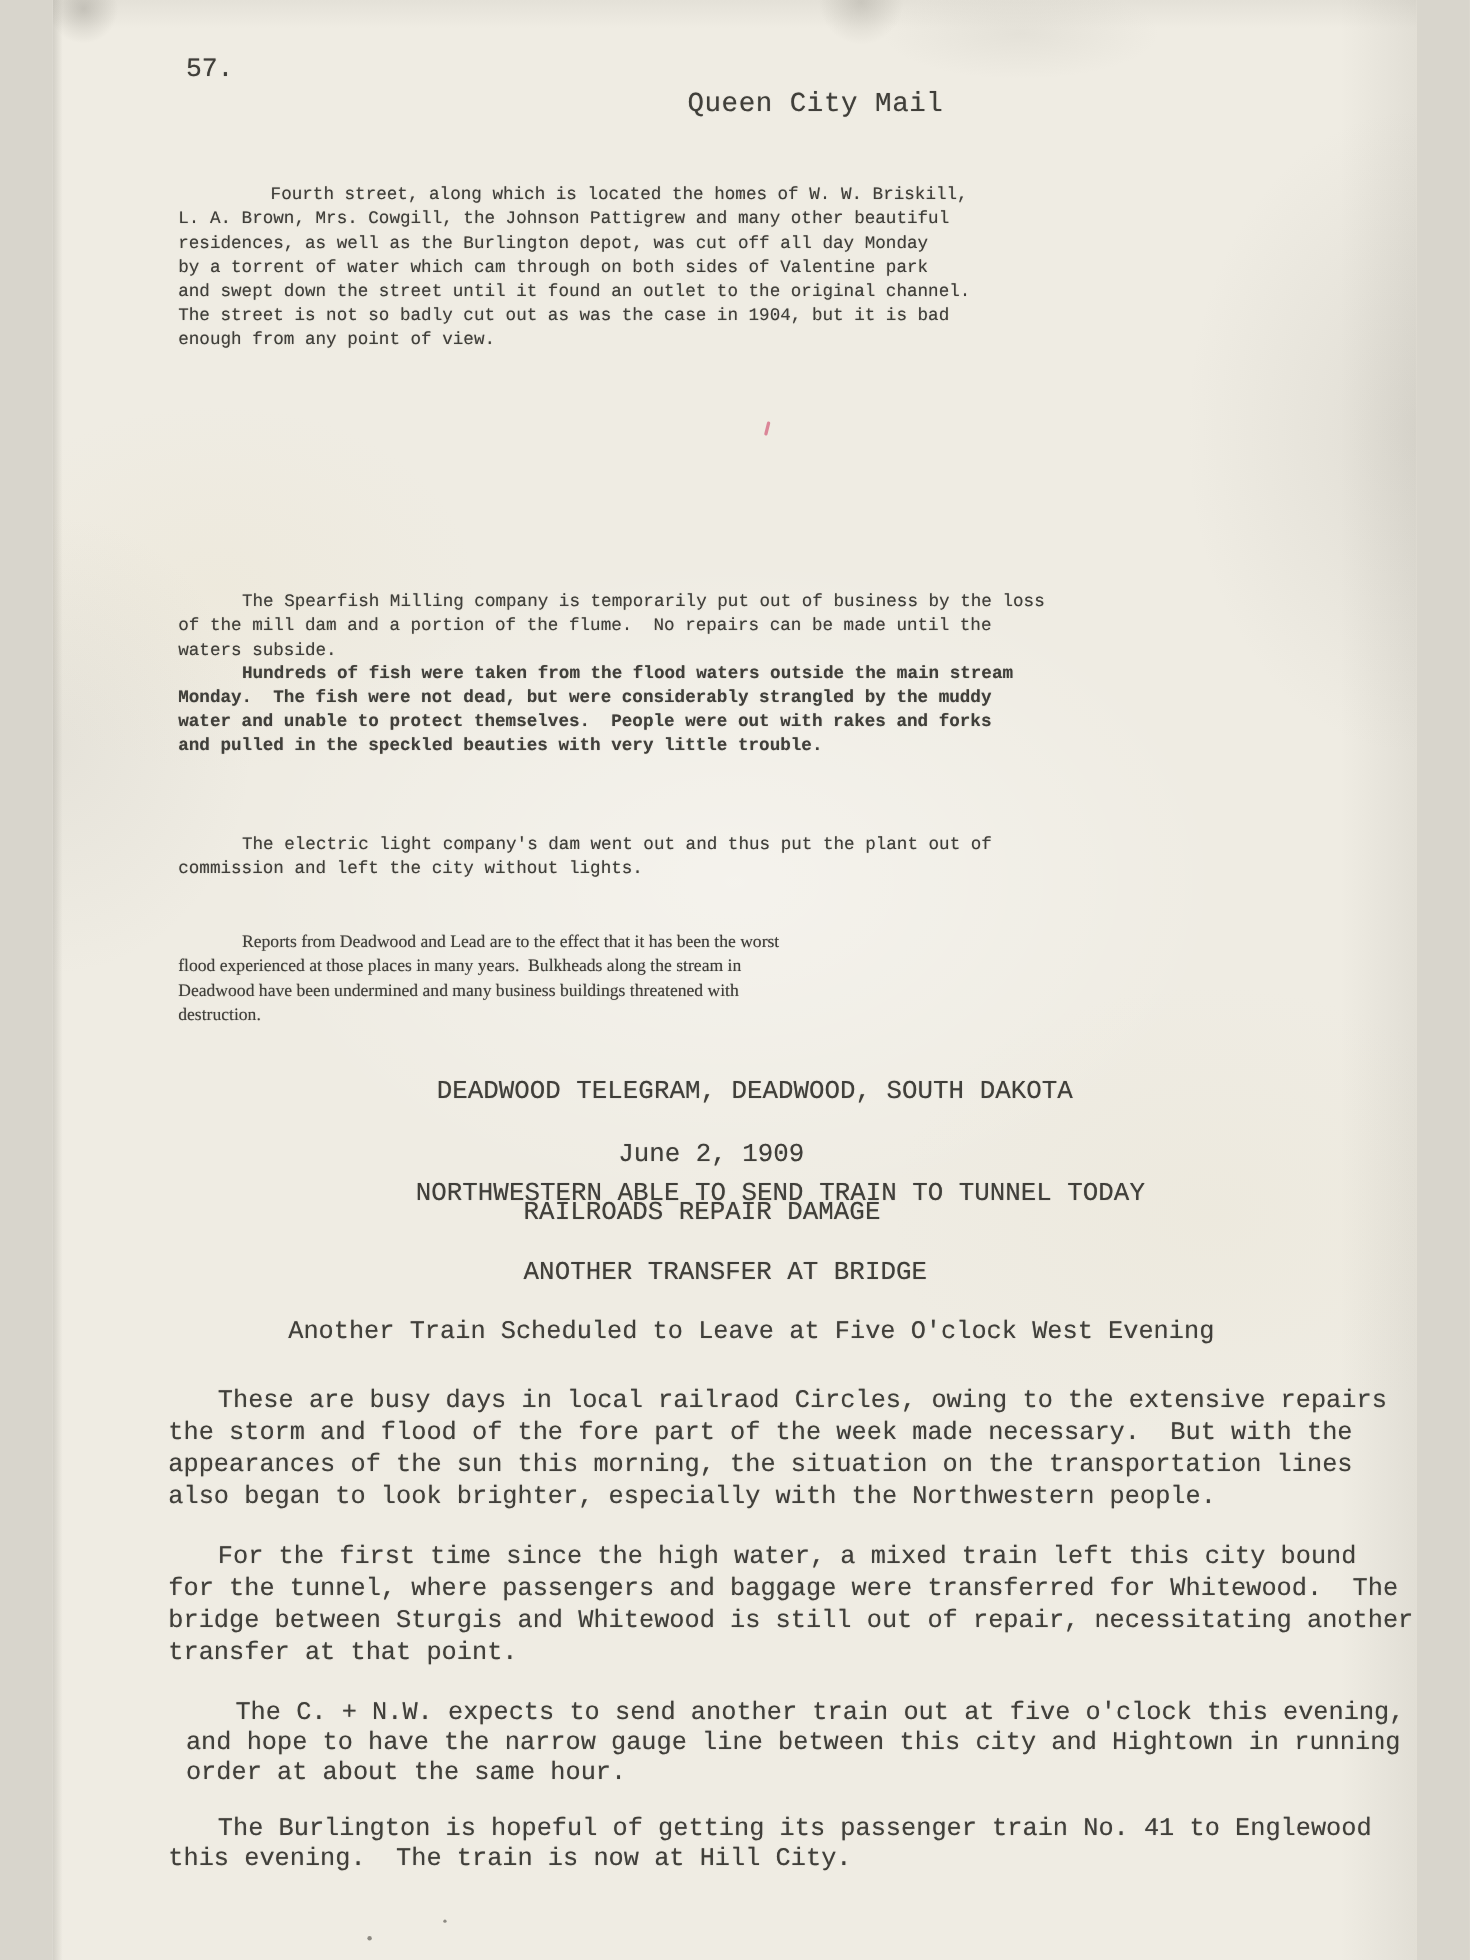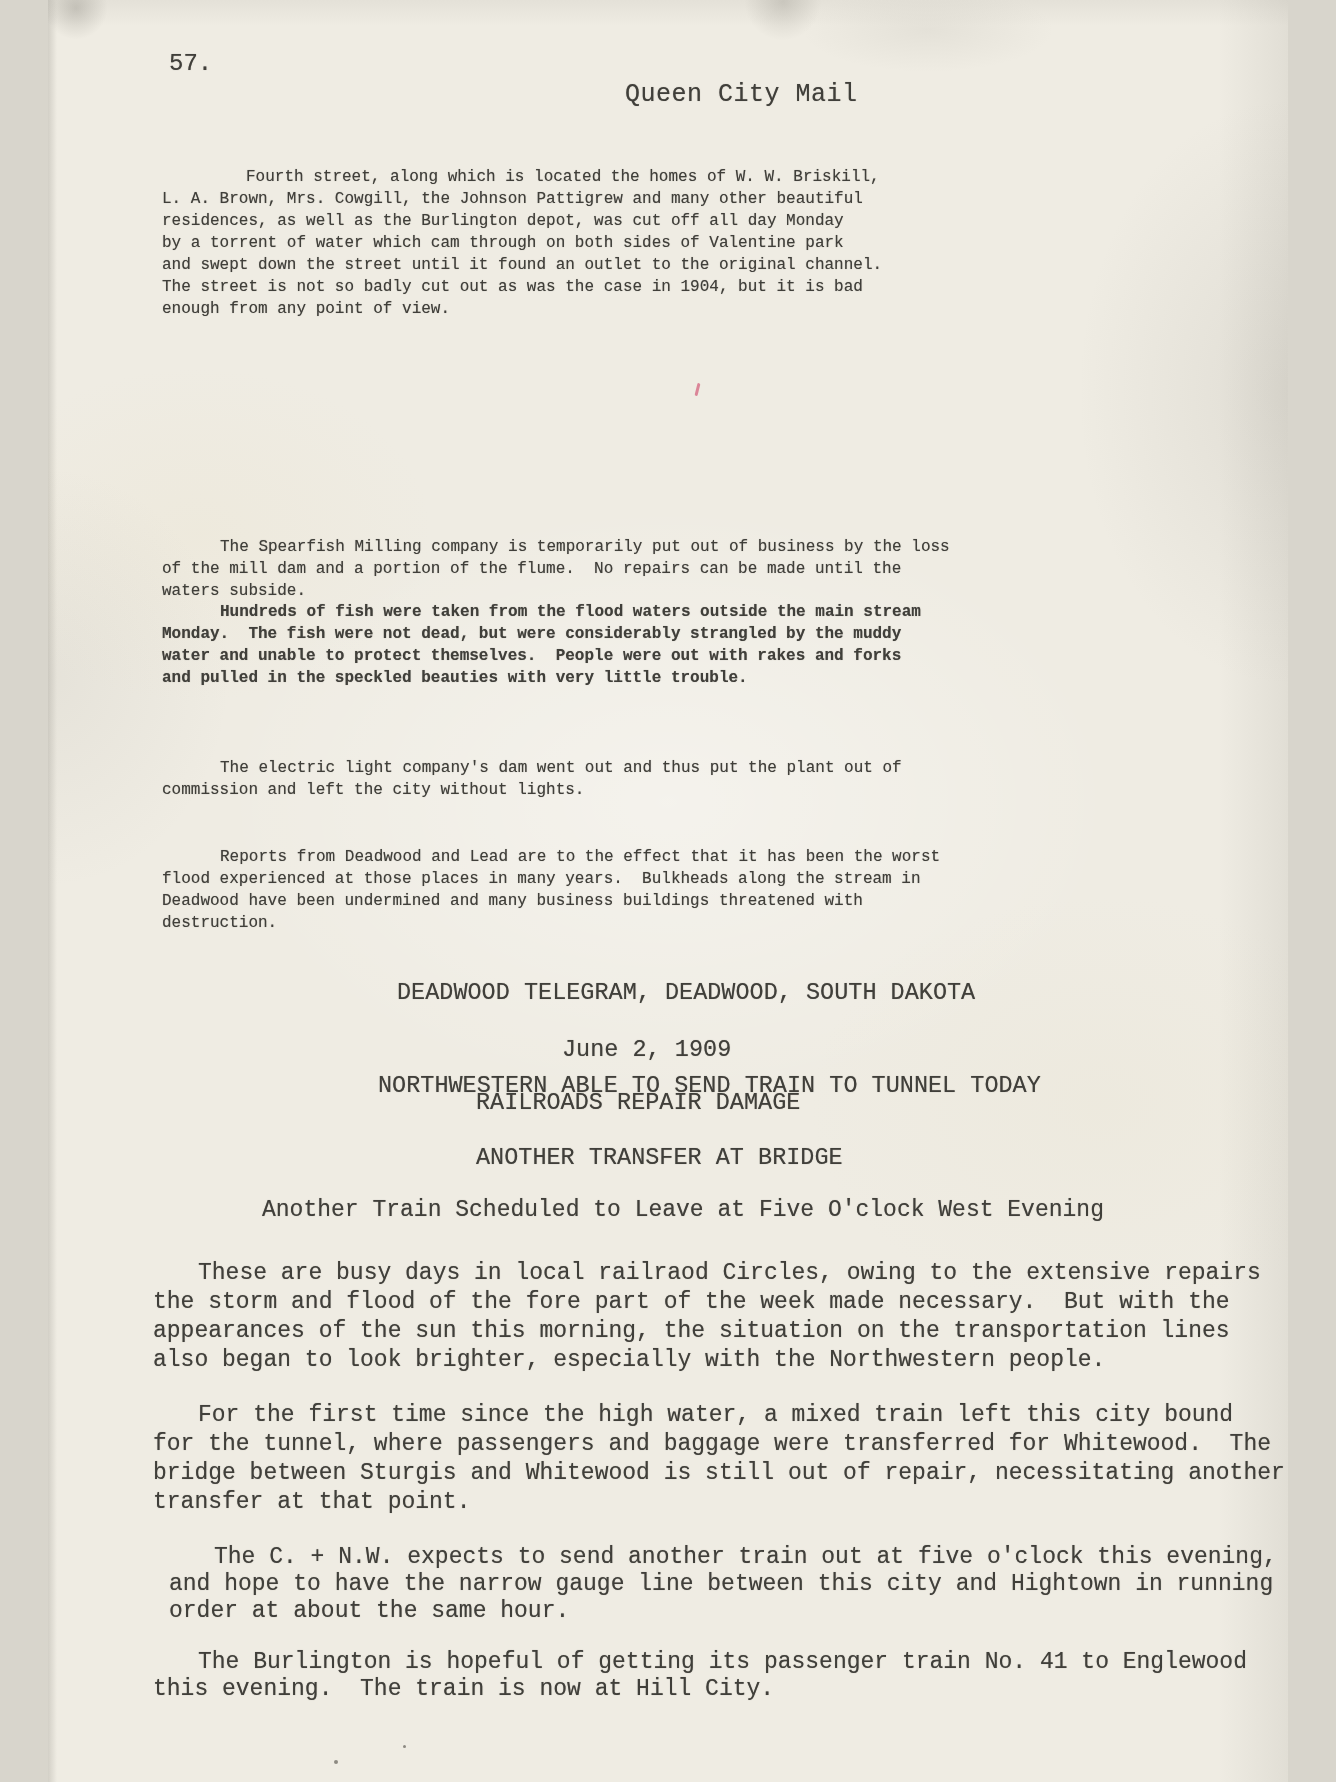--- a/index.html
+++ b/index.html
@@ -37,21 +37,21 @@
   .body-top { left:114px; font-size:16px; line-height:22px; text-indent:58px; }
   .body-bot { left:105px; font-size:23px;   line-height:29px; text-indent:45px; }
   .head     { font-size:23.5px; line-height:28px; }
   .pgnum    { left:121px; top:50px;  font-size:24px; }
   .doctitle { left:577px; top:80px;  font-size:25px; letter-spacing:0.5px; }
   #p1 { top:166px; text-indent:84px; }
   #p2 { top:396px; }
   #p3 { top:524px;margin-top:12px; }
   #p4 { top:601px;font-weight:bold; }
   #p5 { top:757px; }
-  #p6 { top:846px; }
+  #p6 { top:846px;font-family:Liberation Serif, serif; }
   #hsrc  { left:349px; top:979px; }
   #hdate { left:514px; top:1036px; }
   #hl1   { left:428px; top:1089px; }
   #hl2   { left:330px; top:1072px; }
   #hl3   { left:428px; top:1144px; }
   #deck  { left:214px; top:1197px; font-size:23px; }
   #p7 { top:1259px; }
   #p8 { top:1401px; }
   #p9 { top:1544px; line-height:27px;margin-left:16px; }
   #p10{ top:1649px; line-height:27px; }

